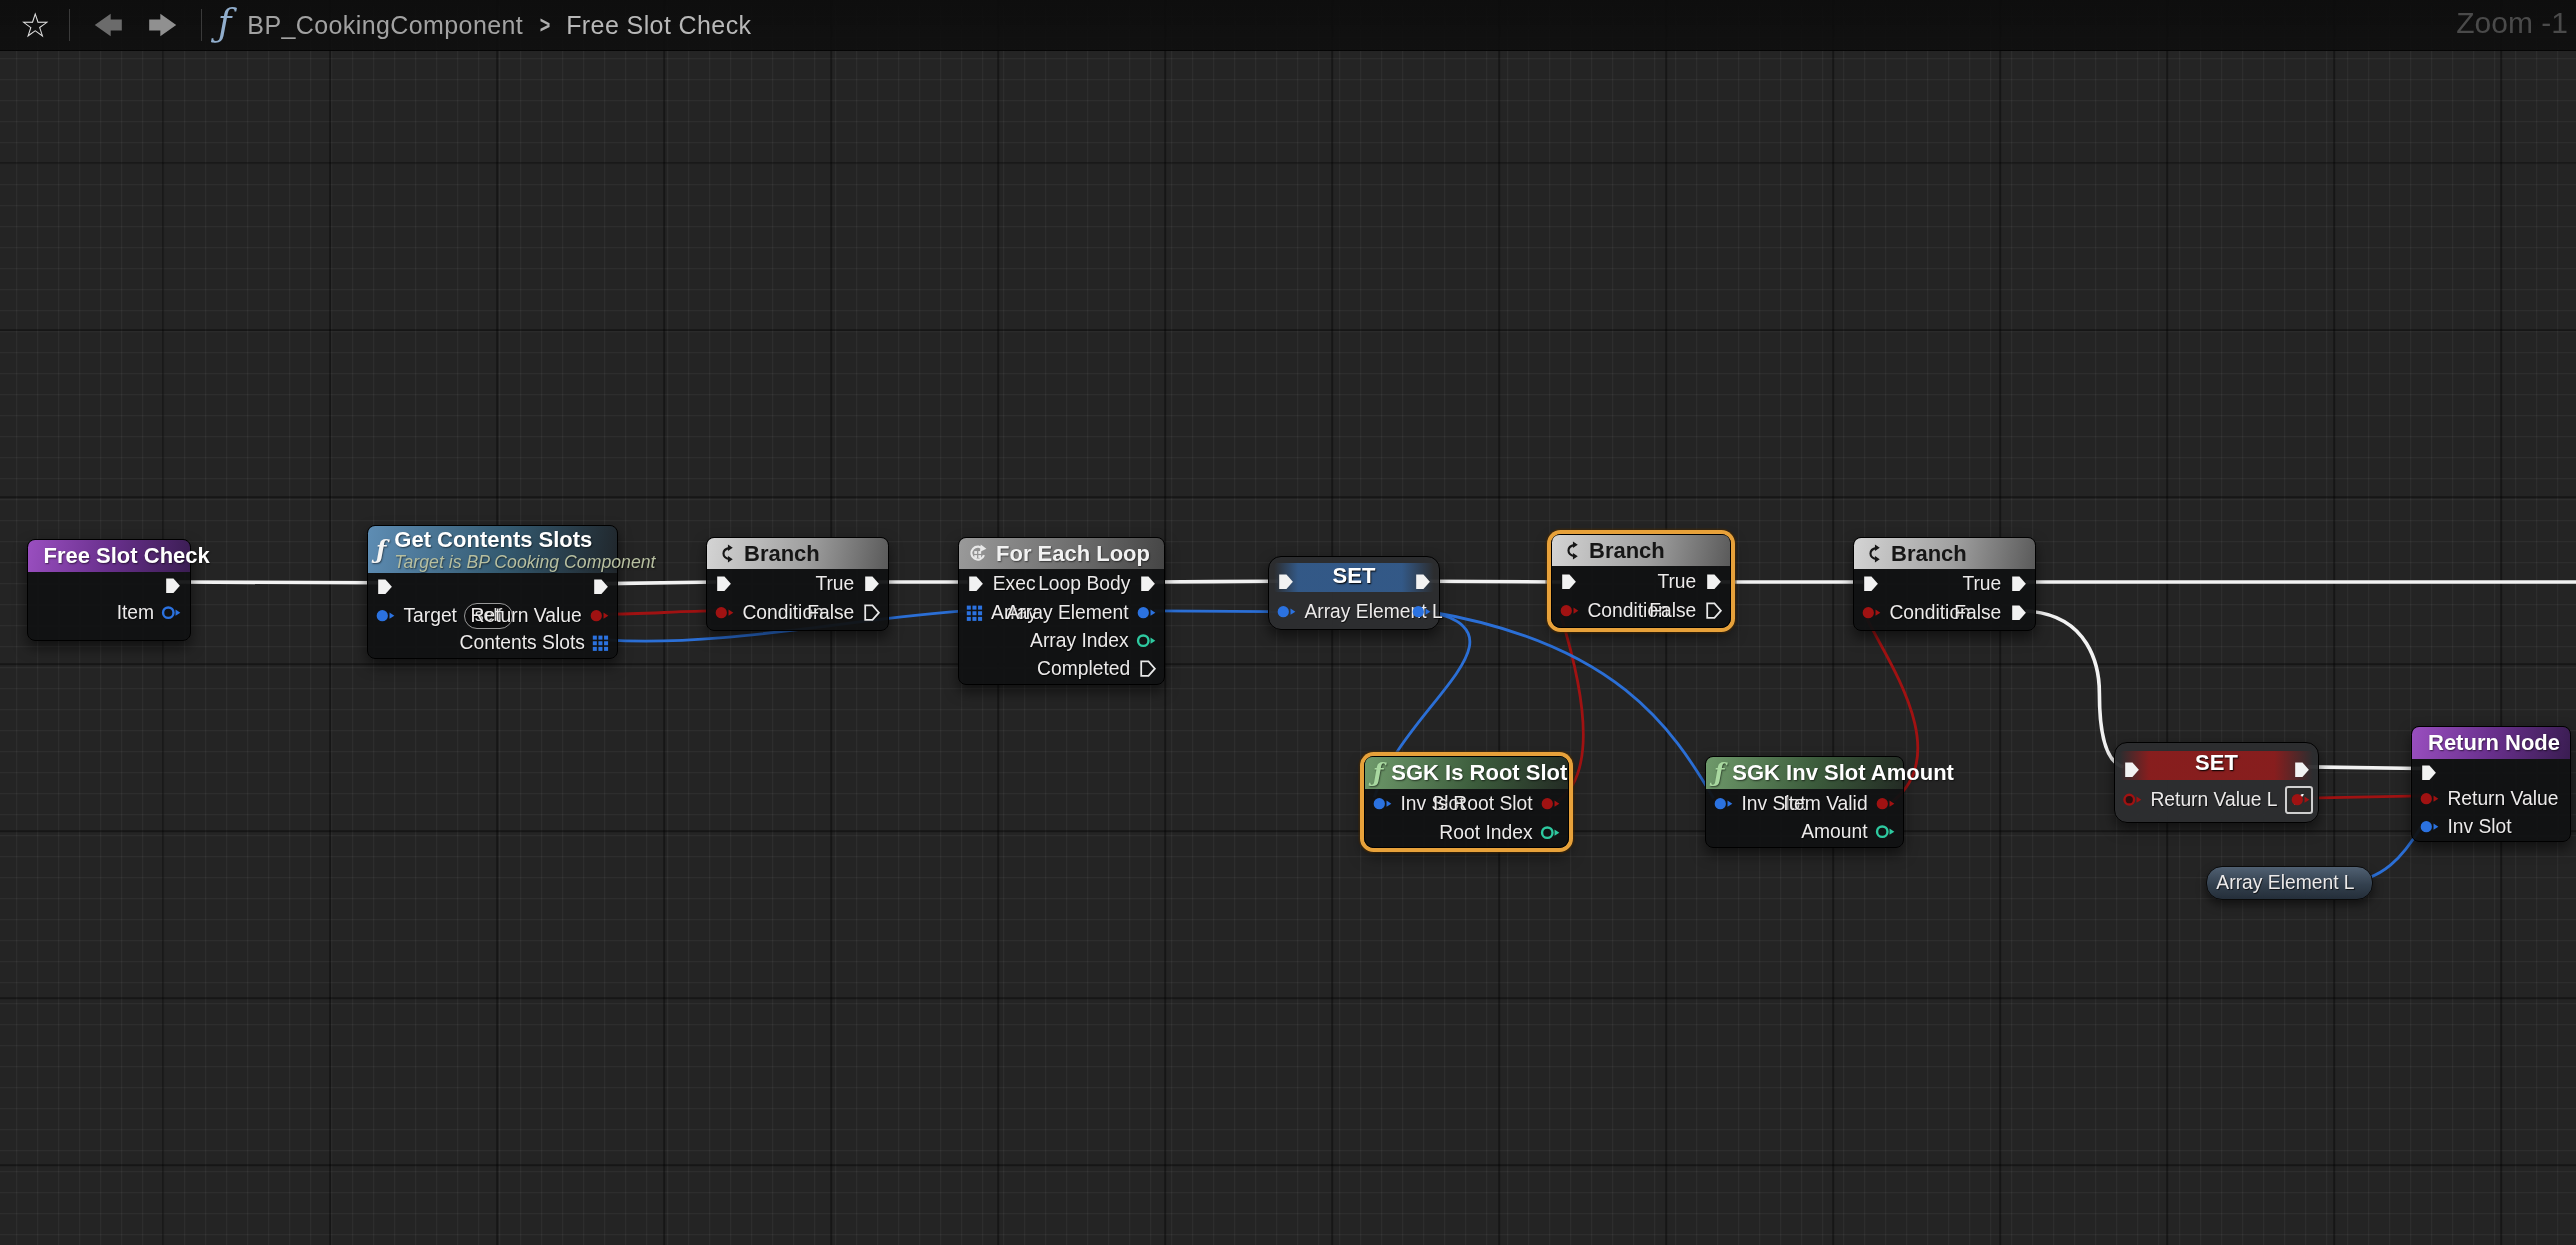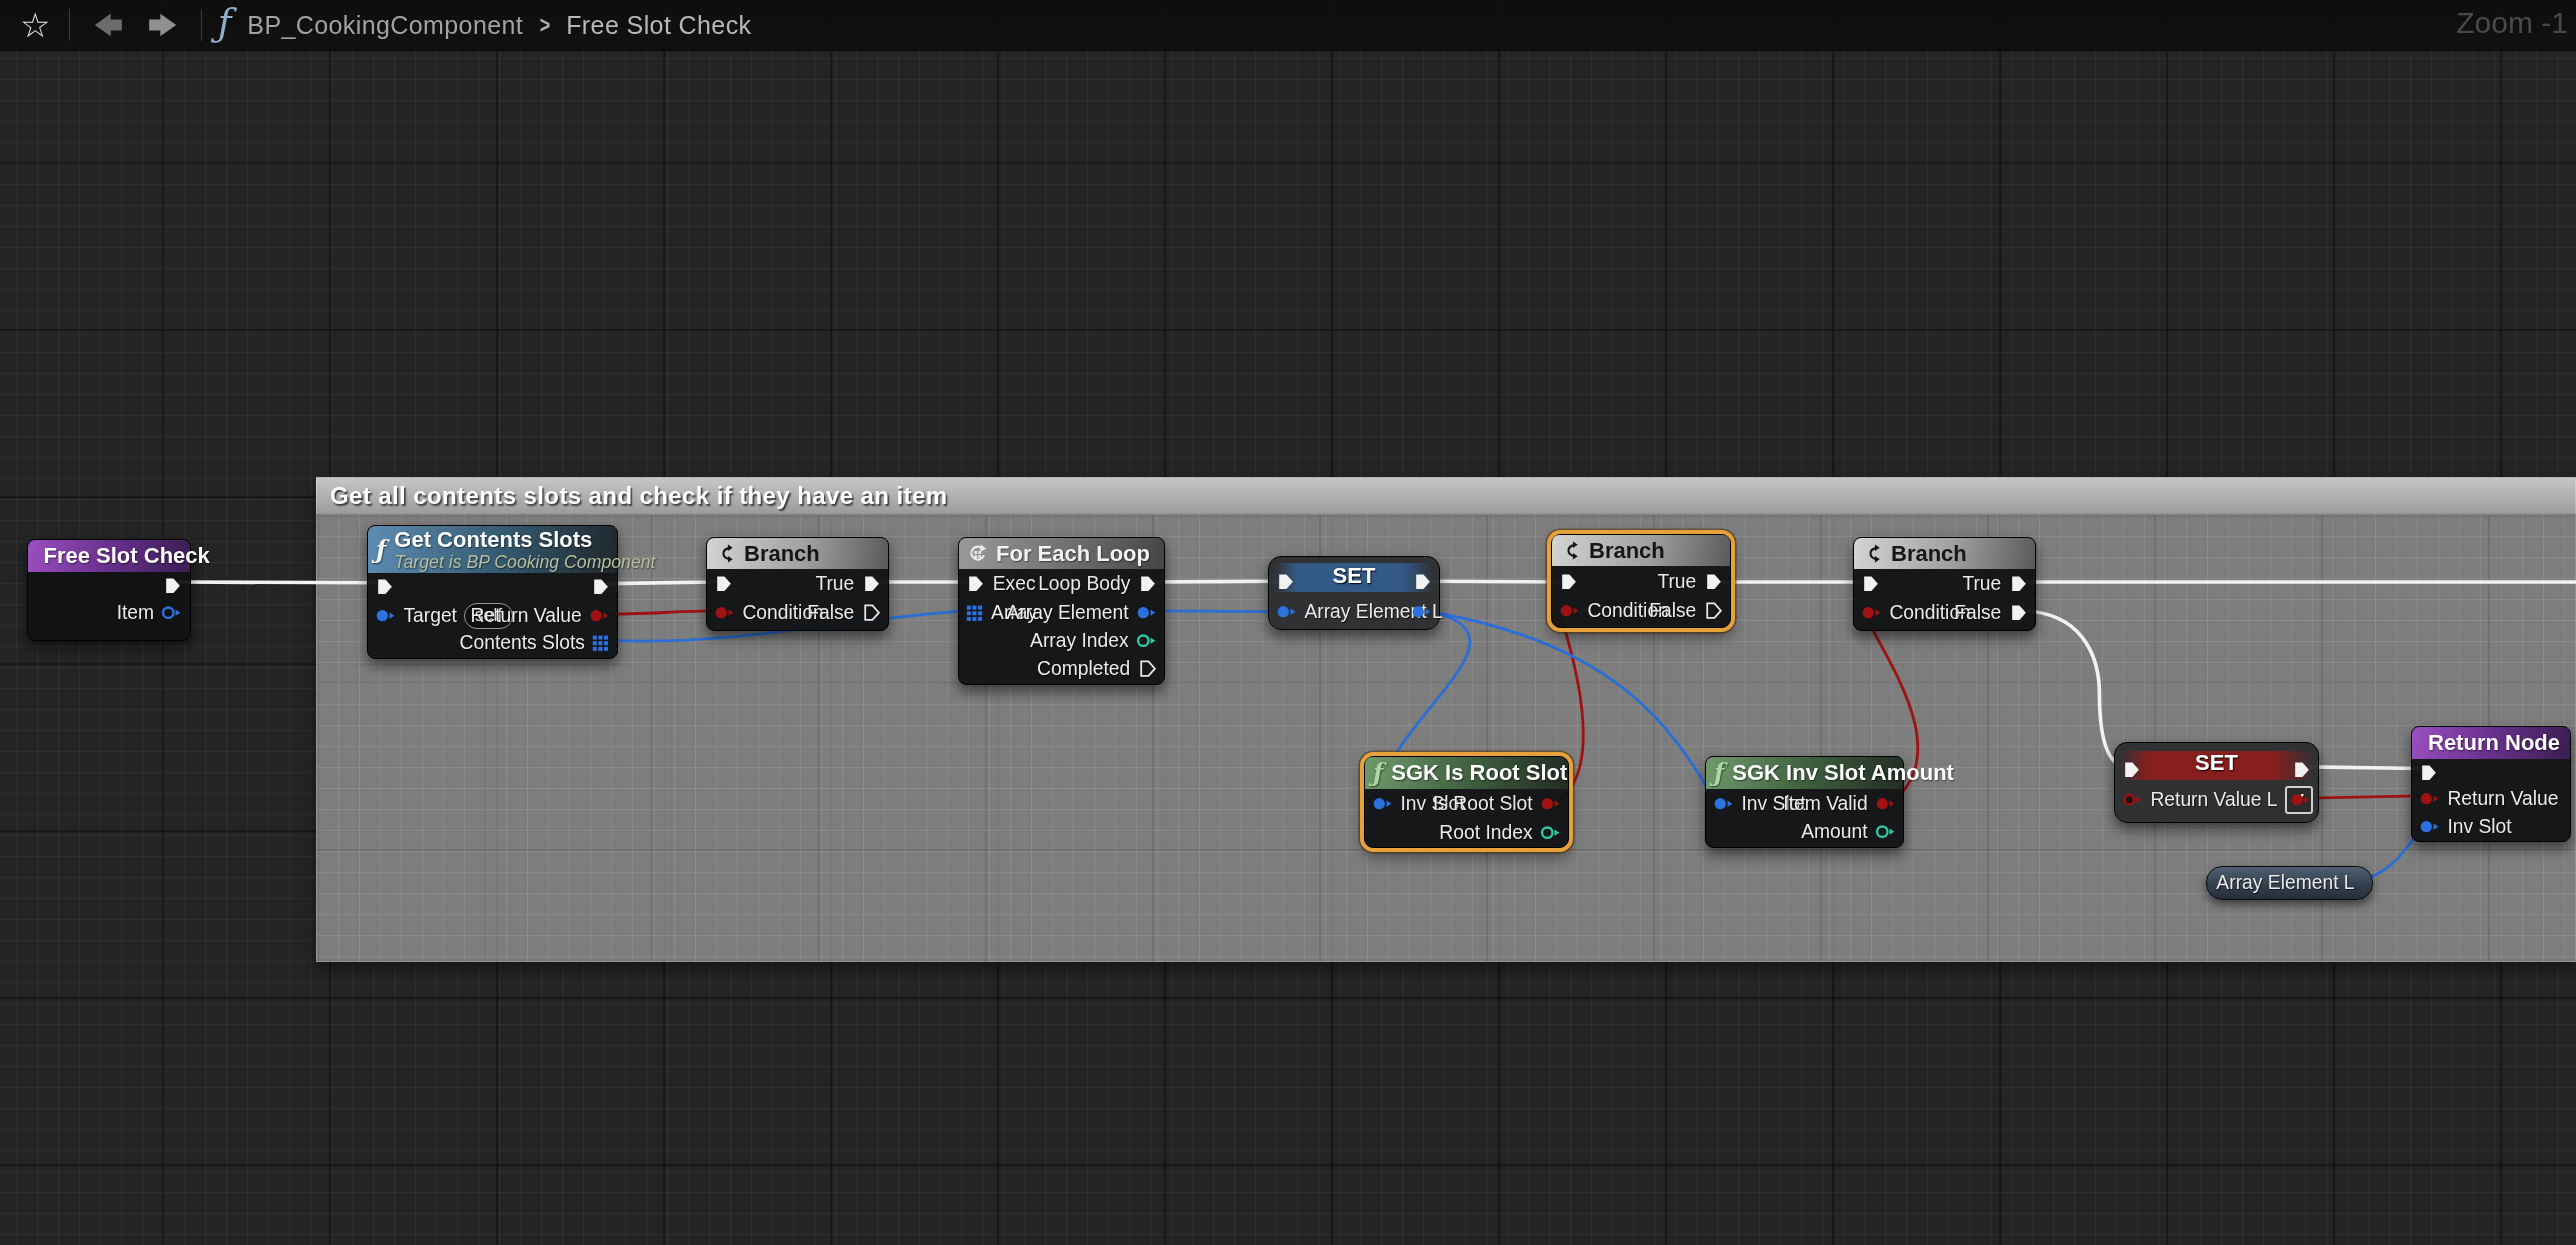--- a/index.html
+++ b/index.html
@@ -75,24 +75,20 @@
     background:linear-gradient(180deg,#506072 0%,#33404e 55%,#242e39 100%);
     box-shadow:0 4.8px 9.6px rgba(0,0,0,.5);display:flex;align-items:center;justify-content:flex-end;gap:8px;padding:0 9.6px;}
   .pillnode .plabel{font-size:19.3px;}
   svg.pi{display:block;}
 </style>
 </head>
 <body>
 
 <div id="canvas">
 
-  <div id="comment">
-    <div class="chead">Get all contents slots and check if they have an item</div>
-    <div class="cbody"></div>
-  </div>
 
   <svg id="wires" width="2576" height="1246" viewBox="0 0 3205 1550">
 
     <path d="M222,724 L470,725" stroke="#f2f2f2" stroke-width="4.5" fill="none"></path>
     <path d="M754,726 L891,724" stroke="#f2f2f2" stroke-width="4.5" fill="none"></path>
     <path d="M1093,724 L1204,724" stroke="#f2f2f2" stroke-width="4.5" fill="none"></path>
     <path d="M1436,724 C1480,724 1550,723 1590,723" stroke="#f2f2f2" stroke-width="4.5" fill="none"></path>
     <path d="M1779,723 L1942,724" stroke="#f2f2f2" stroke-width="4.5" fill="none"></path>
     <path d="M2141,724 L2318,724" stroke="#f2f2f2" stroke-width="4.5" fill="none"></path>
     <path d="M2520,724 L3205,724" stroke="#f2f2f2" stroke-width="4.5" fill="none"></path>

